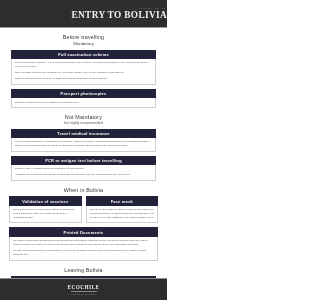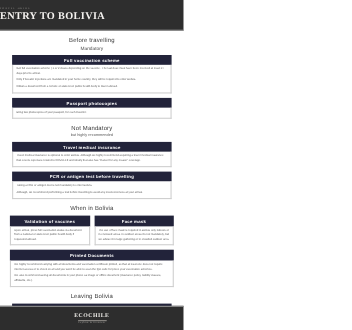--- a/index.html
+++ b/index.html
@@ -9,21 +9,21 @@
     font-family:"Liberation Sans", sans-serif;
     overflow:hidden;
   }
   .page { width:167px; height:300px; position:relative; background:#fff; }
 
   
   .header {
     background:#2e2e2e;
     height:28px;
     display:flex; flex-direction:column;
-    align-items:flex-start; justify-content:center;
+    align-items:flex-end; justify-content:center;
     border-bottom:1px solid #9a9a9a;
   }
   .header-kicker {
     color:#b9b6b0;
     font-size:2.1px;
     letter-spacing:1.1px;
     text-transform:uppercase;
     font-family:"Liberation Serif", serif;
     margin-bottom:1px;
   }

